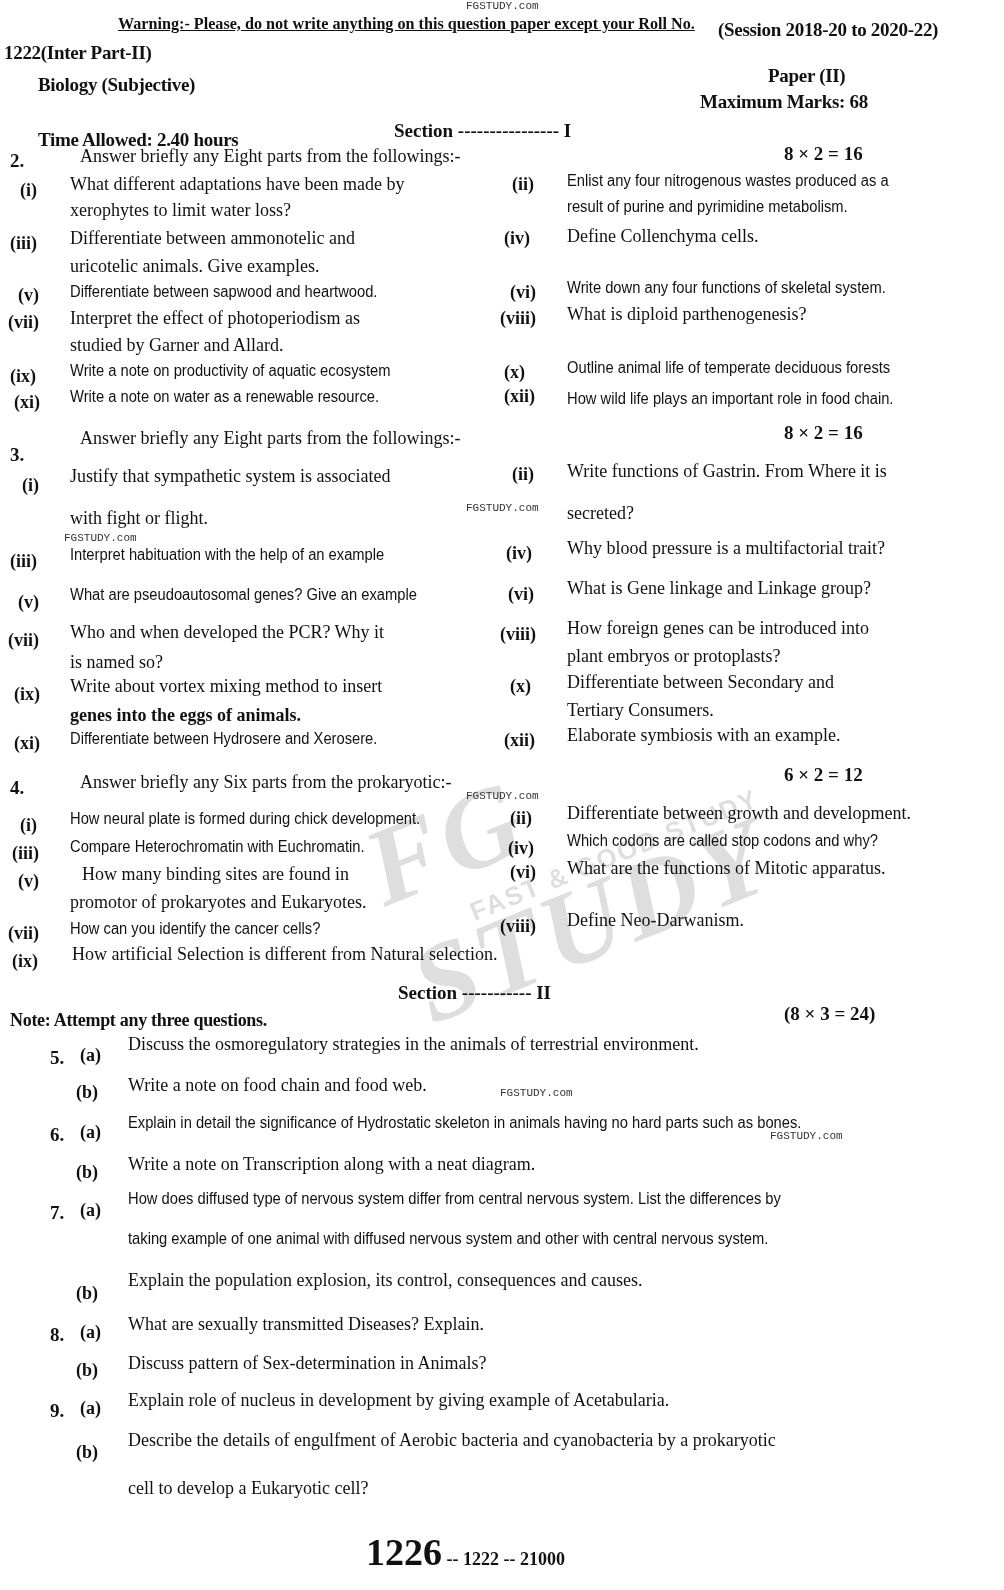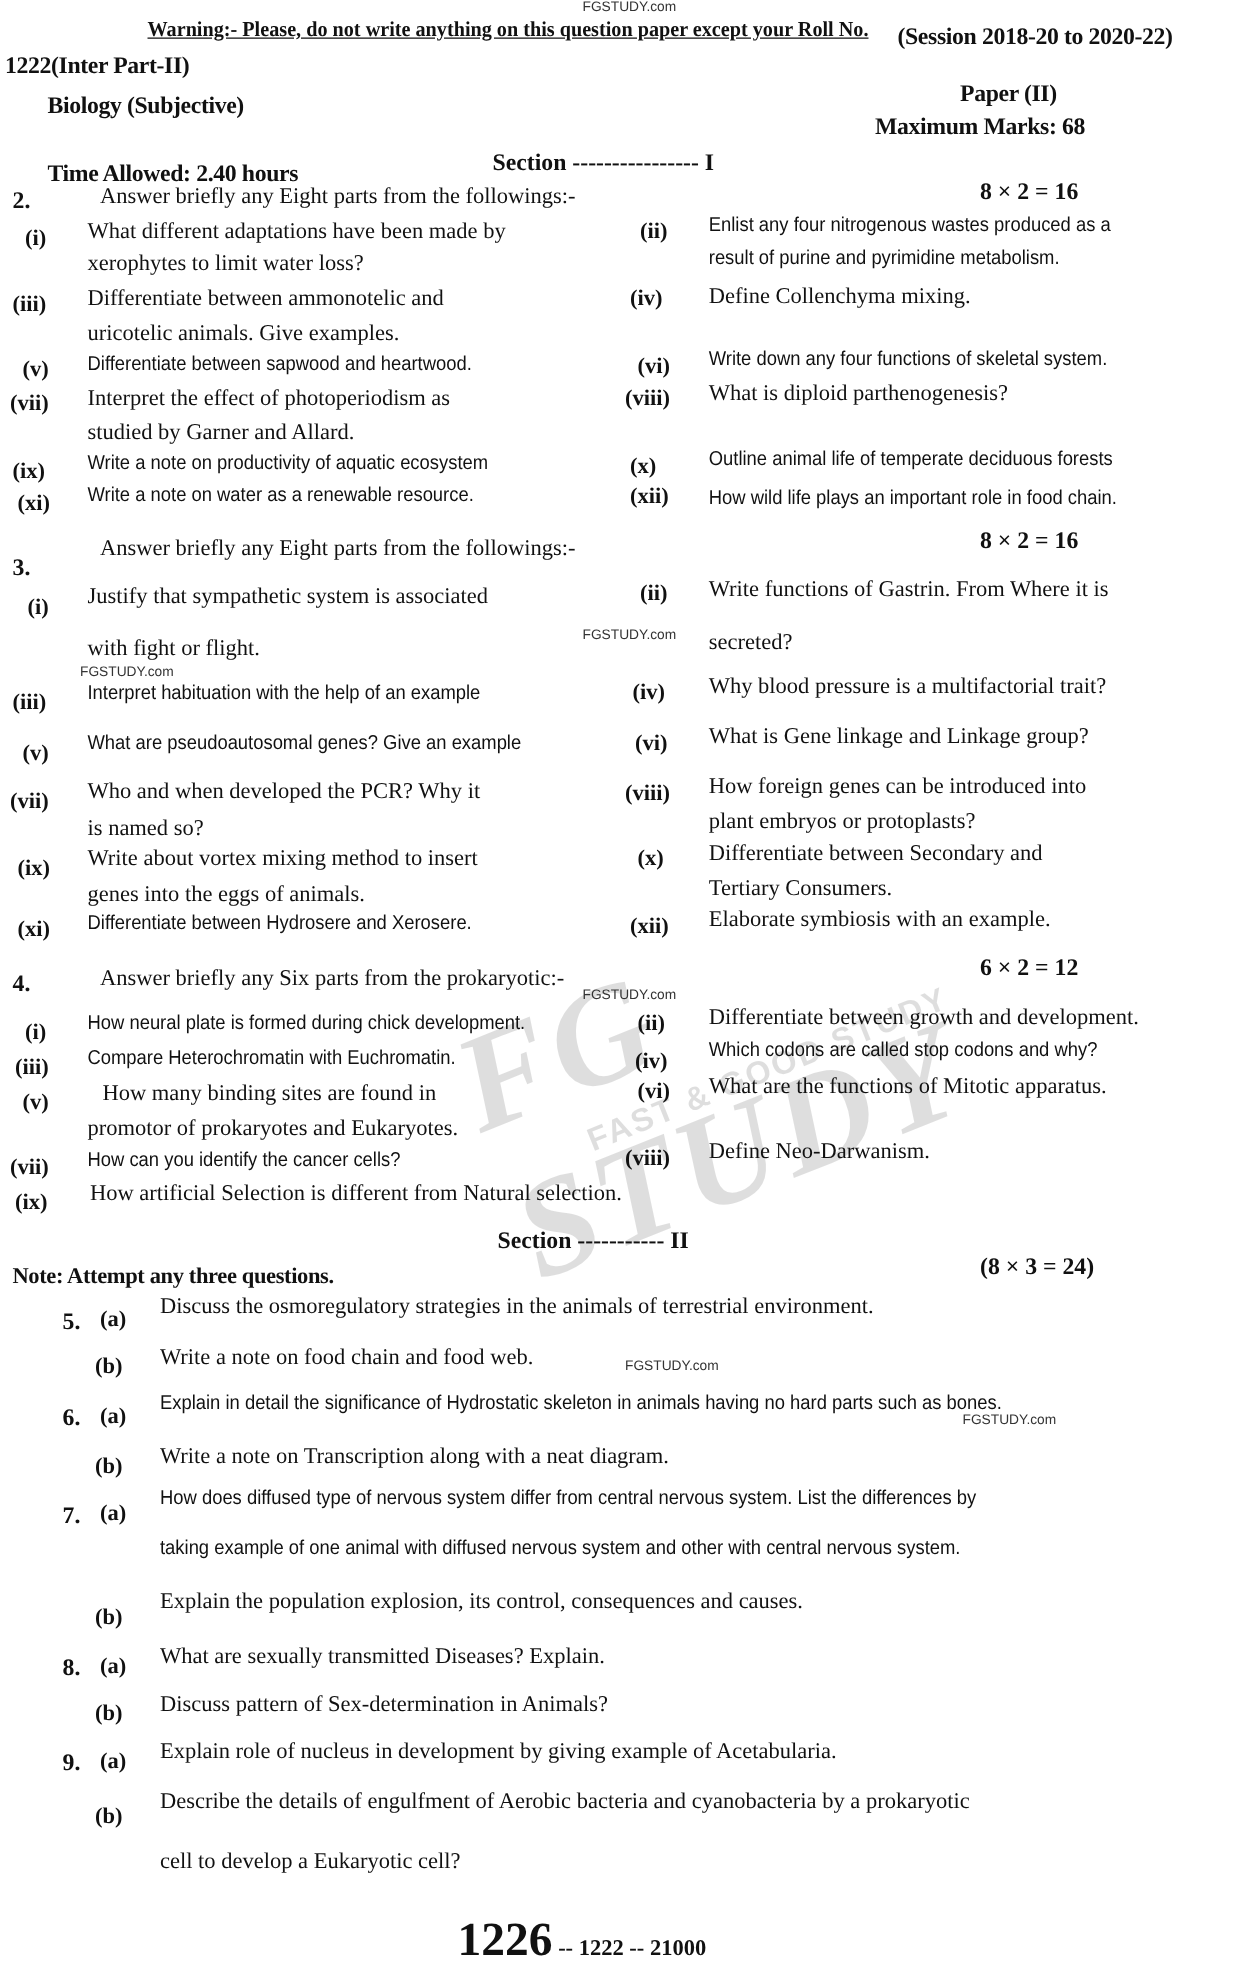--- a/index.html
+++ b/index.html
@@ -1,18 +1,18 @@
 <!DOCTYPE html>
 <html><head>
 <meta charset="utf-8">
 <style>
   html, body { margin:0; padding:0; background:#ffffff; }
   body { width:1004px; height:1590px; position:relative; overflow:hidden; color:#111; font-family:"Liberation Serif", "DejaVu Serif", serif; }
   .abs { position:absolute; white-space:nowrap; }
-  .wm-small { font-family:Liberation Sans, sans-serif; font-size:11px; color:#333; }
+  .wm-small { font-family:Liberation Mono, monospace; font-size:11px; color:#333; }
   .hdr { font-weight:bold; font-size:19px; letter-spacing:-0.3px; }
   .warn { font-weight:bold; font-size:17px; text-decoration:underline; left:118px; top:14px; transform:scaleX(0.95); transform-origin:left; }
   .qno { font-weight:bold; font-size:19px; }
   .qhead { font-weight:normal; font-size:18px; }
   .marks { font-weight:bold; font-size:19px; }
   .roman { font-weight:bold; font-size:18px; }
   .txt { font-size:18px; }
   .sans { font-family:"Liberation Sans", sans-serif; font-size:16px; transform:scaleX(0.92); transform-origin:left; }
   .section { font-weight:bold; font-size:19px; }
   .footer { font-weight:bold; font-size:18px; }
@@ -48,21 +48,21 @@
   <div class="abs txt" style="left:70px; top:174px;">What different adaptations have been made by</div>
   <div class="abs txt" style="left:70px; top:200px;">xerophytes to limit water loss?</div>
   <div class="abs roman" style="left:512px; top:174px;">(ii)</div>
   <div class="abs sans" style="left:567px; top:172px;">Enlist any four nitrogenous wastes produced as a</div>
   <div class="abs sans" style="left:567px; top:198px;">result of purine and pyrimidine metabolism.</div>
 
   <div class="abs roman" style="left:10px; top:233px;">(iii)</div>
   <div class="abs txt" style="left:70px; top:228px;">Differentiate between ammonotelic and</div>
   <div class="abs txt" style="left:70px; top:256px;">uricotelic animals. Give examples.</div>
   <div class="abs roman" style="left:504px; top:228px;">(iv)</div>
-  <div class="abs txt" style="left:567px; top:226px;">Define Collenchyma mixing.</div>
+  <div class="abs txt" style="left:567px; top:226px;">Define Collenchyma cells.</div>
 
   <div class="abs roman" style="left:18px; top:285px;">(v)</div>
   <div class="abs sans" style="left:70px; top:283px;">Differentiate between sapwood and heartwood.</div>
   <div class="abs roman" style="left:510px; top:282px;">(vi)</div>
   <div class="abs sans" style="left:567px; top:279px;">Write down any four functions of skeletal system.</div>
 
   <div class="abs roman" style="left:8px; top:312px;">(vii)</div>
   <div class="abs txt" style="left:70px; top:308px;">Interpret the effect of photoperiodism as</div>
   <div class="abs txt" style="left:70px; top:335px;">studied by Garner and Allard.</div>
   <div class="abs roman" style="left:500px; top:308px;">(viii)</div>
@@ -105,21 +105,21 @@
 
   <div class="abs roman" style="left:8px; top:630px;">(vii)</div>
   <div class="abs txt" style="left:70px; top:622px;">Who and when developed the PCR? Why it</div>
   <div class="abs txt" style="left:70px; top:652px;">is named so?</div>
   <div class="abs roman" style="left:500px; top:624px;">(viii)</div>
   <div class="abs txt" style="left:567px; top:618px;">How foreign genes can be introduced into</div>
   <div class="abs txt" style="left:567px; top:646px;">plant embryos or protoplasts?</div>
 
   <div class="abs roman" style="left:14px; top:684px;">(ix)</div>
   <div class="abs txt" style="left:70px; top:676px;">Write about vortex mixing method to insert</div>
-  <div class="abs txt" style="left:70px; top:705px;">genes into the eggs of animals.</div>
+  <div class="abs txt" style="left:70px; top:705px;font-weight:bold;">genes into the eggs of animals.</div>
   <div class="abs roman" style="left:510px; top:676px;">(x)</div>
   <div class="abs txt" style="left:567px; top:672px;">Differentiate between Secondary and</div>
   <div class="abs txt" style="left:567px; top:700px;">Tertiary Consumers.</div>
 
   <div class="abs roman" style="left:14px; top:733px;">(xi)</div>
   <div class="abs sans" style="left:70px; top:730px;">Differentiate between Hydrosere and Xerosere.</div>
   <div class="abs roman" style="left:504px; top:730px;">(xii)</div>
   <div class="abs txt" style="left:567px; top:725px;">Elaborate symbiosis with an example.</div>
 </div>
 

